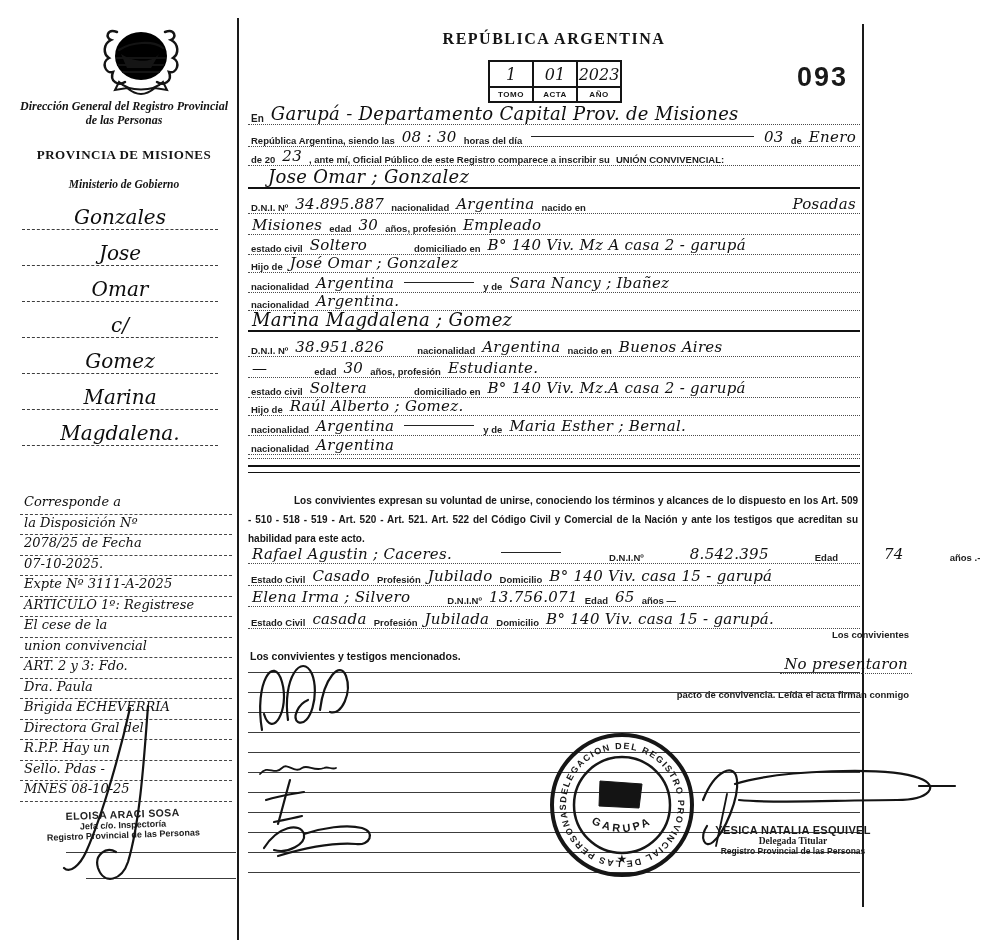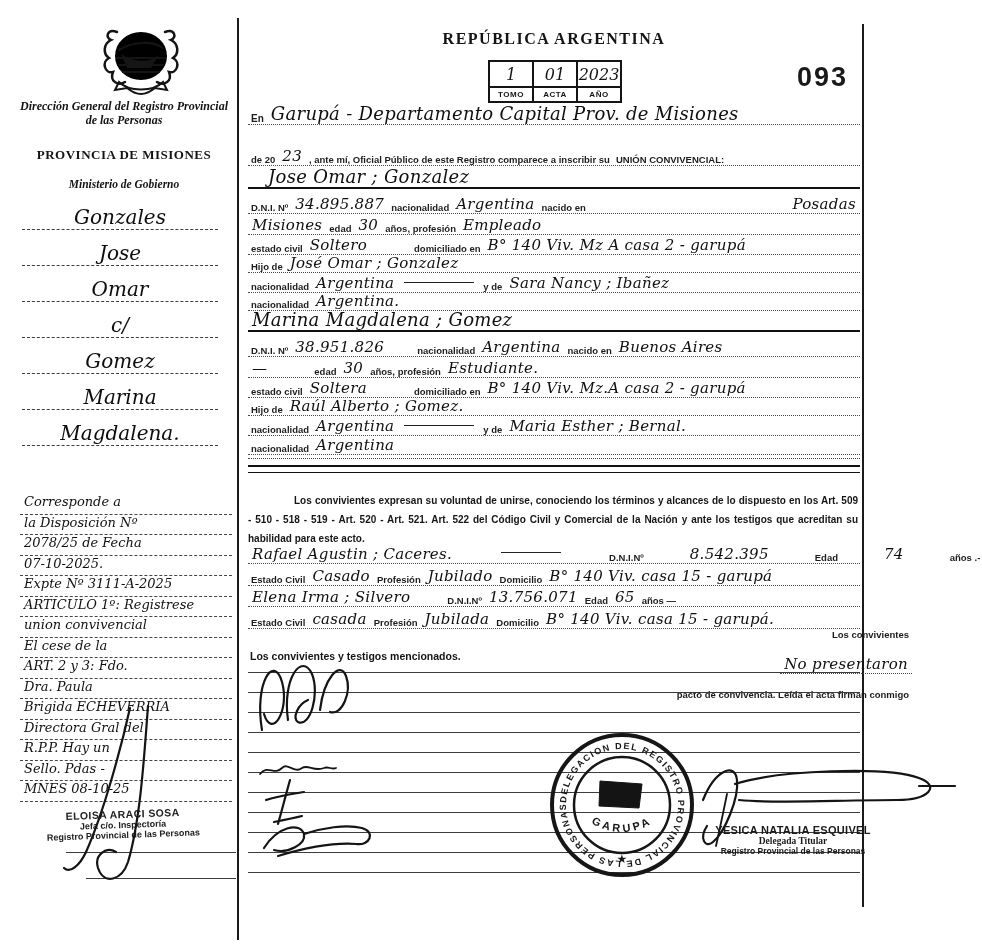--- a/index.html
+++ b/index.html
@@ -102,22 +102,22 @@
     <div class="mname">Magdalena.</div>
   </div>
 
   <div class="mnotes">
     <div class="mnote">Corresponde a</div>
     <div class="mnote">la Disposición Nº</div>
     <div class="mnote">2078/25 de Fecha</div>
     <div class="mnote">07-10-2025.</div>
     <div class="mnote">Expte Nº 3111-A-2025</div>
     <div class="mnote">ARTICULO 1º: Registrese</div>
+    <div class="mnote">El cese de la</div>
     <div class="mnote">union convivencial</div>
-    <div class="mnote">El cese de la</div>
     <div class="mnote">ART. 2 y 3: Fdo.</div>
     <div class="mnote">Dra. Paula</div>
     <div class="mnote">Brigida ECHEVERRIA</div>
     <div class="mnote">Directora Gral del</div>
     <div class="mnote">R.P.P. Hay un</div>
     <div class="mnote">Sello. Pdas -</div>
     <div class="mnote">MNES 08-10-25</div>
   </div>
 
   <div class="stamp-ins">
@@ -148,20 +148,29 @@
       <td class="cap">ACTA</td>
       <td class="cap">AÑO</td>
     </tr>
   </tbody>
     </table>
 
   <div class="fline" style="top:102px;height:22px;">
     <span class="lbl big">En</span>
     <span class="hw hw-lg">Garupá - Departamento Capital Prov. de Misiones</span>
     <span class="sp"></span>
+  </div>
+  <div class="fline" style="top:126px;height:20px;">
+    <span class="lbl">República Argentina, siendo las</span>
+    <span class="hw">08 : 30</span>
+    <span class="lbl">horas del día</span>
+    <span class="dash"></span>
+    <span class="hw">03</span>
+    <span class="lbl">de</span>
+    <span class="hw">Enero</span>
   </div>
   <div class="fline" style="top:148px;height:17px;">
     <span class="lbl">de 20</span>
     <span class="hw">23</span>
     <span class="lbl">, ante mí, Oficial Público de este Registro comparece a inscribir su</span>
     <span class="lbl">UNIÓN CONVIVENCIAL:</span>
     <span class="sp"></span>
   </div>
 
   <div class="fline heavy" style="top:165px;height:22px;">

